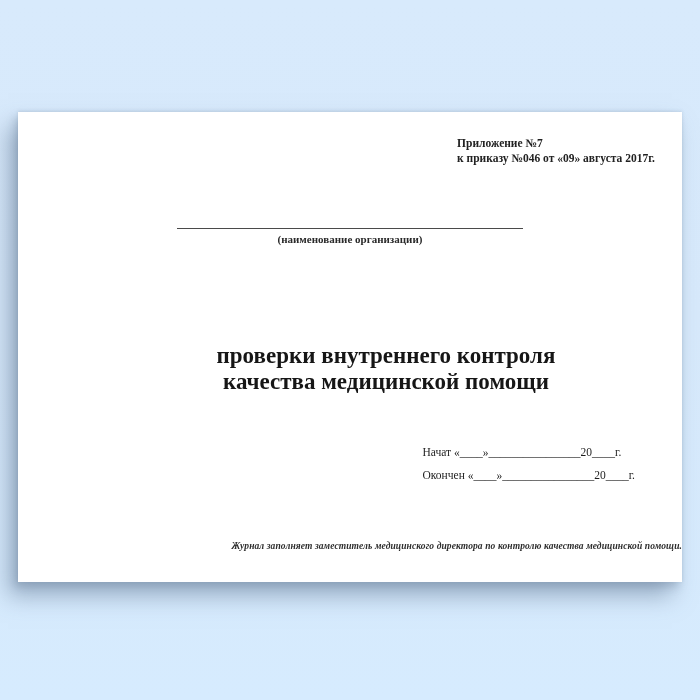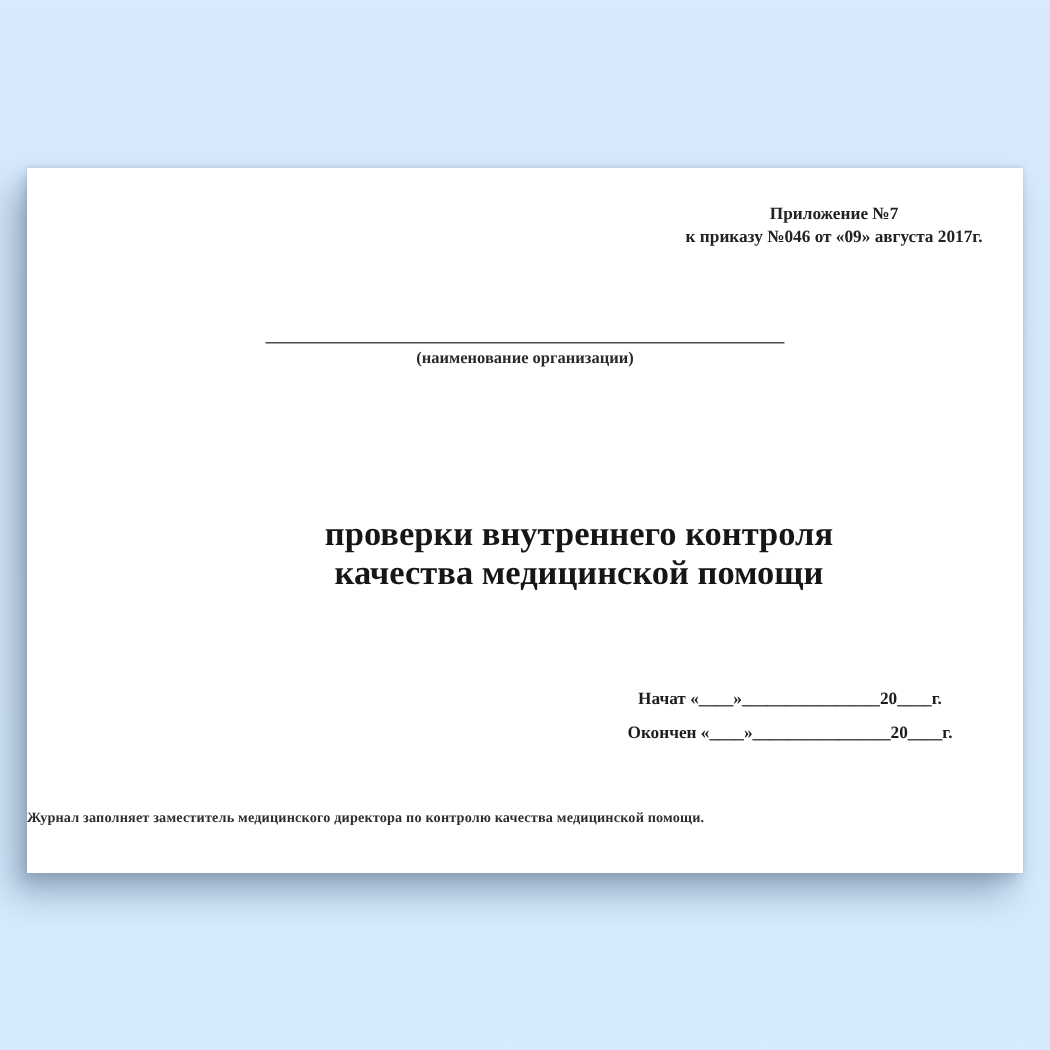--- a/index.html
+++ b/index.html
@@ -28,21 +28,21 @@
     box-shadow:
       -10px 14px 22px rgba(96, 118, 145, 0.50),
       -3px 5px 8px rgba(96, 118, 145, 0.28),
       0 -1px 3px rgba(96, 118, 145, 0.18);
     color: #1d1d1d;
   }
   .appendix {
     position: absolute;
     top: 24px;
     right: 27px;
-    text-align: center;
+    text-align: left;
     font-size: 11.5px;
     font-weight: bold;
     line-height: 15px;
     color: #222222;
   }
   .org-line {
     position: absolute;
     top: 116px;
     left: 159px;
     width: 346px;
@@ -78,37 +78,38 @@
     width: 100%;
     text-align: center;
     font-size: 23px;
     line-height: 26px;
     font-weight: bold;
     color: #161616;
     margin-left: 36px;
   }
   .dates {
     position: absolute;
-    top: 348px;
+    top: 334px;
     right: 47px;
-    text-align: center;
+    text-align: left;
     font-size: 11.5px;
-    font-weight: bold;
+    font-weight: normal;
     color: #1d1d1d;
   }
   .dates .date-row + .date-row {
     margin-top: 11px;
   }
   .footnote {
     position: absolute;
     top: 429px;
     left: 0;
     width: 100%;
-    text-align: left;
+    text-align: right;
     font-size: 9.5px;
+    font-style: italic;
     font-weight: bold;
     letter-spacing: 0.1px;
     color: #2e2e2e;
   }
 </style>
 </head>
 <body>
 
 <div class="scene">
   <div class="paper">

